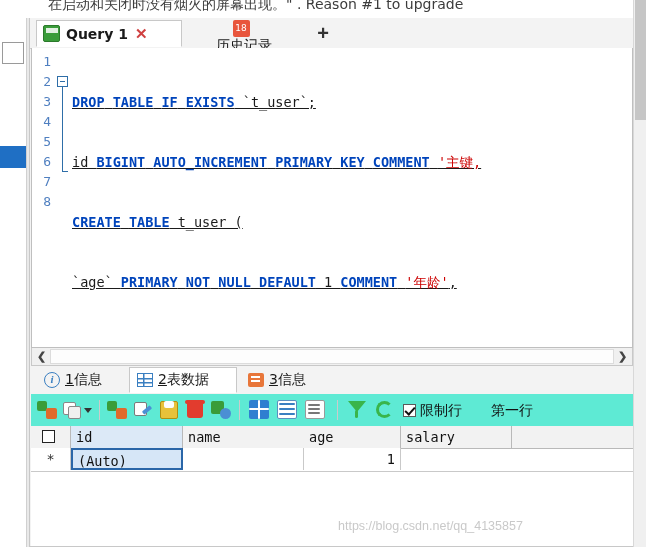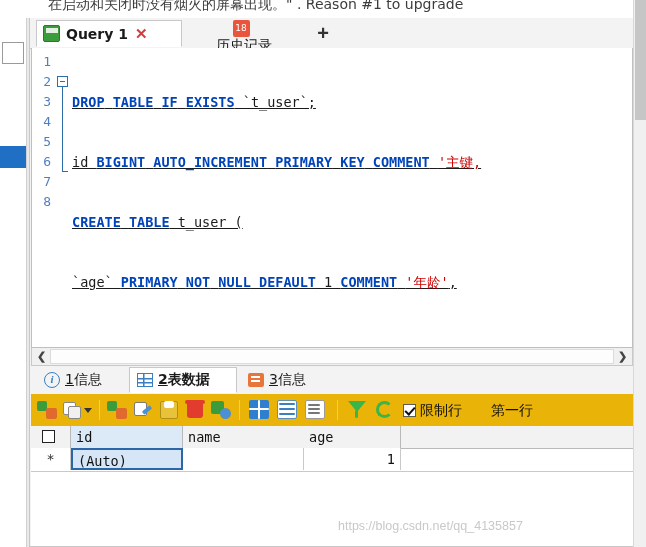--- a/index.html
+++ b/index.html
@@ -289,21 +289,21 @@
     font-size: 14px;
     color: #1a1a1a;
     padding: 0 7px;
     box-sizing: border-box;
     font-family: "DejaVu Sans", sans-serif;
   }
   .rtab.active {
     background: #ffffff;
     border: 1px solid #c8c8c8;
     border-bottom: 1px solid #ffffff;
-    font-weight: bold;
+    font-weight: normal;
     text-align: center;
   }
   .rtab-1 { left: 6px; width: 88px; }
   .rtab-2 { left: 98px; width: 108px; }
   .rtab-3 { left: 210px; width: 92px; }
   .rtab u { text-decoration: underline; }
   .ico-info {
     width: 16px; height: 16px;
     border-radius: 50%;
     border: 1.5px solid #3a7fc1;
@@ -345,21 +345,21 @@
     width: 9px; height: 2px;
     background: #fff;
     box-shadow: 0 4px 0 #fff;
   }
   
   .toolbar {
     position: absolute;
     left: 1px; top: 376px;
     width: 602px;
     height: 32px;
-    background: #eab308;
+    background: #5eead4;
     border-bottom: 1px solid #d0d0d0;
   }
   .tb-btn {
     position: absolute;
     top: 5px;
     width: 22px;
     height: 22px;
     box-sizing: border-box;
   }
   .tb-sep {
@@ -620,20 +620,21 @@
     </div>
 
     <div class="grid">
       <div class="grid-head">
         <div class="gh gh-check">
             <span class="cbox"></span>
           </div>
         <div class="gh sel" style="left:40px;width:112px">id</div>
         <div class="gh" style="left:152px;width:131px">name</div>
         <div class="gh" style="left:273px;width:97px">age</div>
+        <div class="gh" style="left:370px;width:111px">salary</div>
       </div>
       <div class="grid-row">
         <div class="gc rowhdr">*</div>
         <div class="gc auto" style="left:40px;width:112px">(Auto)</div>
         <div class="gc" style="left:152px;width:121px"></div>
         <div class="gc num" style="left:273px;width:97px">1</div>
       </div>
     </div>
 
   </div>

